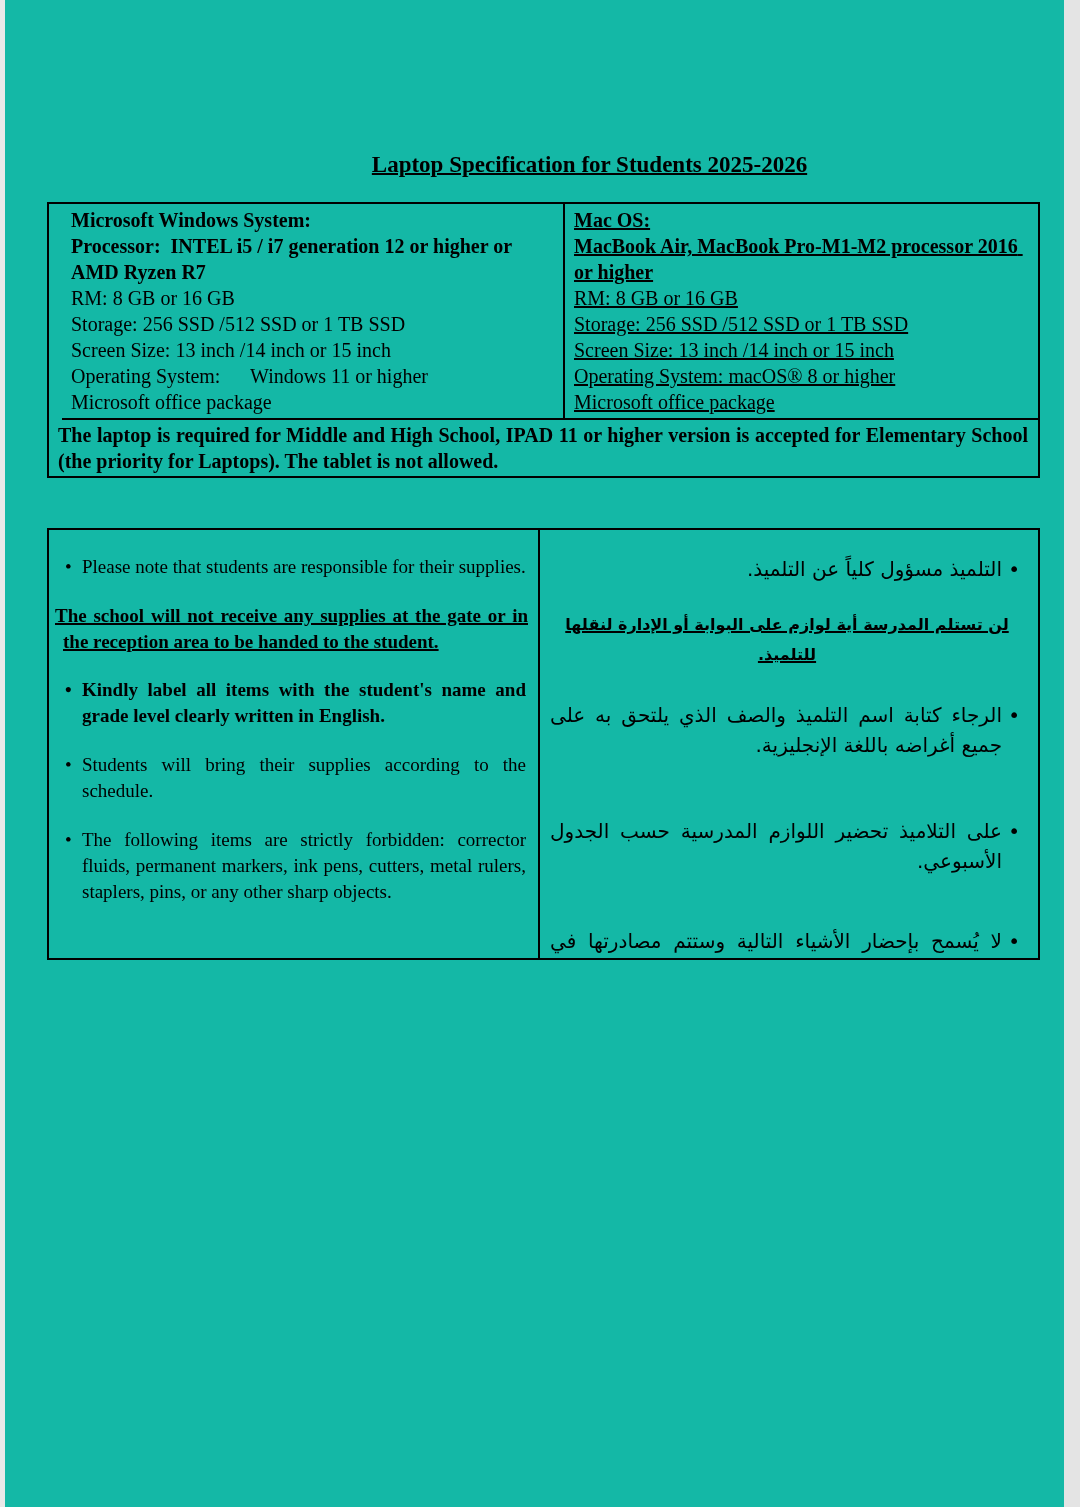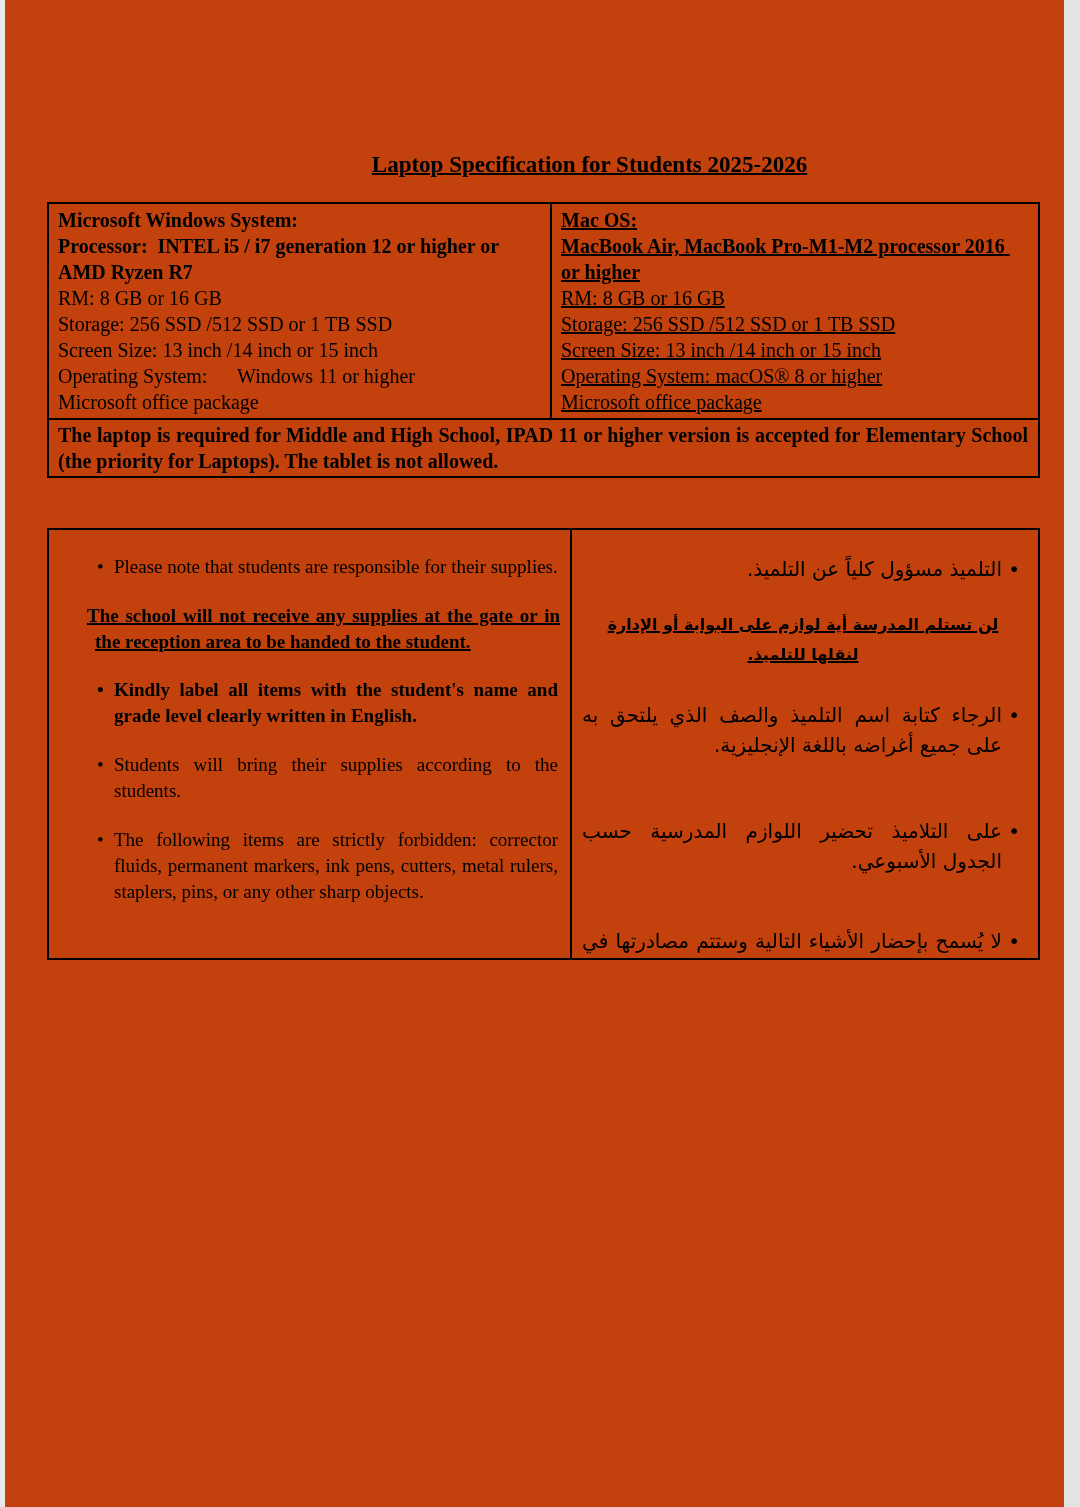--- a/index.html
+++ b/index.html
@@ -1,51 +1,51 @@
 <!DOCTYPE html>
 <html><head>
 <meta charset="utf-8">
 <style>
   html,body { margin:0; padding:0; background:#ffffff; }
   .page {
     position:relative; width:1080px; height:1507px;
-    background:#c2410c; color:#000000; overflow:hidden;
+    background:#14b8a6; color:#000000; overflow:hidden;
     font-family:"Liberation Serif", serif;
   }
   .edge-left  { position:absolute; left:0;  top:0; width:5px;  height:100%; background:#e9e9e9; }
   .edge-right { position:absolute; right:0; top:0; width:16px; height:100%; background:#e4e4e4; }
 
   .title-wrap {
     position:absolute; left:47px; top:152px; width:993px;
     box-sizing:border-box; padding-left:92px; text-align:center;
   }
   .title {
     font-size:23px; font-weight:bold;
     text-decoration:underline; text-decoration-thickness:2px;
     white-space:nowrap;
   }
 
   
   .t1 { position:absolute; left:47px; top:202px; width:993px; border:2px solid #000; box-sizing:border-box; }
-  .t1-row1 { display:flex; border-bottom:2px solid #000; }
+  .t1-row1 { display:flex; border-bottom:2px solid #000;margin-left:13px; }
   .t1-cell { box-sizing:border-box; height:214px; padding:3px 10px 0 9px; overflow:hidden; }
   .t1-cell.win { width:503px; border-right:2px solid #000; }
   .t1-cell.mac { flex:1;text-decoration:underline; }
   .t1 p, .t2 p { margin:0; }
   .t1 p { font-size:20px; line-height:26px; white-space:pre-wrap; }
   .b { font-weight:bold; }
   .t1-note { box-sizing:border-box; height:56px; padding:2px 10px 0 9px; overflow:hidden; }
   .t1-note p { font-size:20px; line-height:26px; font-weight:bold; text-align:justify; }
 
   
   .t2 {
     position:absolute; left:47px; top:528px; width:993px; height:432px;
     border:2px solid #000; box-sizing:border-box; display:flex;
   }
-  .t2-left  { width:491px; box-sizing:border-box; border-right:2px solid #000; padding:24px 10px 0 14px; overflow:hidden;margin-left:32px; }
+  .t2-left  { width:491px; box-sizing:border-box; border-right:2px solid #000; padding:24px 10px 0 14px; overflow:hidden; }
   .t2-right { flex:1; box-sizing:border-box; padding:24px 14px 0 10px; overflow:hidden; }
 
   .en-b {
     position:relative; padding-left:19px; padding-right:2px;
     font-size:19px; line-height:26px; text-align:justify;
   }
   .en-b::before { content:"•"; position:absolute; left:2px; top:0; }
   .en-notice {
     margin-left:12px; margin-right:2px; text-indent:-8px;
     font-size:19px; line-height:26px; font-weight:bold;
@@ -108,21 +108,21 @@
     <div class="t1-note">
       <p>The laptop is required for Middle and High School, IPAD 11 or higher version is accepted for Elementary School (the priority for Laptops). The tablet is not allowed.</p>
     </div>
   </div>
 
   <div class="t2">
     <div class="t2-left">
       <p class="en-b">Please note that students are responsible for their supplies.</p>
       <p class="en-notice mt23">The school will not receive any supplies at the gate or in the reception area to be handed to the student.</p>
       <p class="en-b mt22">Kindly label all items with the student's name and grade level clearly written in English.</p>
-      <p class="en-b mt23">Students will bring their supplies according to the students.</p>
+      <p class="en-b mt23">Students will bring their supplies according to the schedule.</p>
       <p class="en-b mt23">The following items are strictly forbidden: corrector fluids, permanent markers, ink pens, cutters, metal rulers, staplers, pins, or any other sharp objects.</p>
     </div>
     <div class="t2-right">
       <p class="ar-b">التلميذ مسؤول كلياً عن التلميذ.</p>
       <p class="ar-notice mt26">لن تستلم المدرسة أية لوازم على البوابة أو الإدارة لنقلها للتلميذ.</p>
       <p class="ar-b mt30">الرجاء كتابة اسم التلميذ والصف الذي يلتحق به على جميع أغراضه باللغة الإنجليزية.</p>
       <p class="ar-b mt56">على التلاميذ تحضير اللوازم المدرسية حسب الجدول الأسبوعي.</p>
       <p class="ar-b mt50">لا يُسمح بإحضار الأشياء التالية وستتم مصادرتها في حال وجدت في حوزة التلميذ: سائل التصحيح، أقلام حبر سائل، الأقلام الشينية الثابتة، مشرط ورق، مسطرة معدنية، دباسة ودبابيس، أو أية أداة حادة.</p>
     </div>
   </div>

